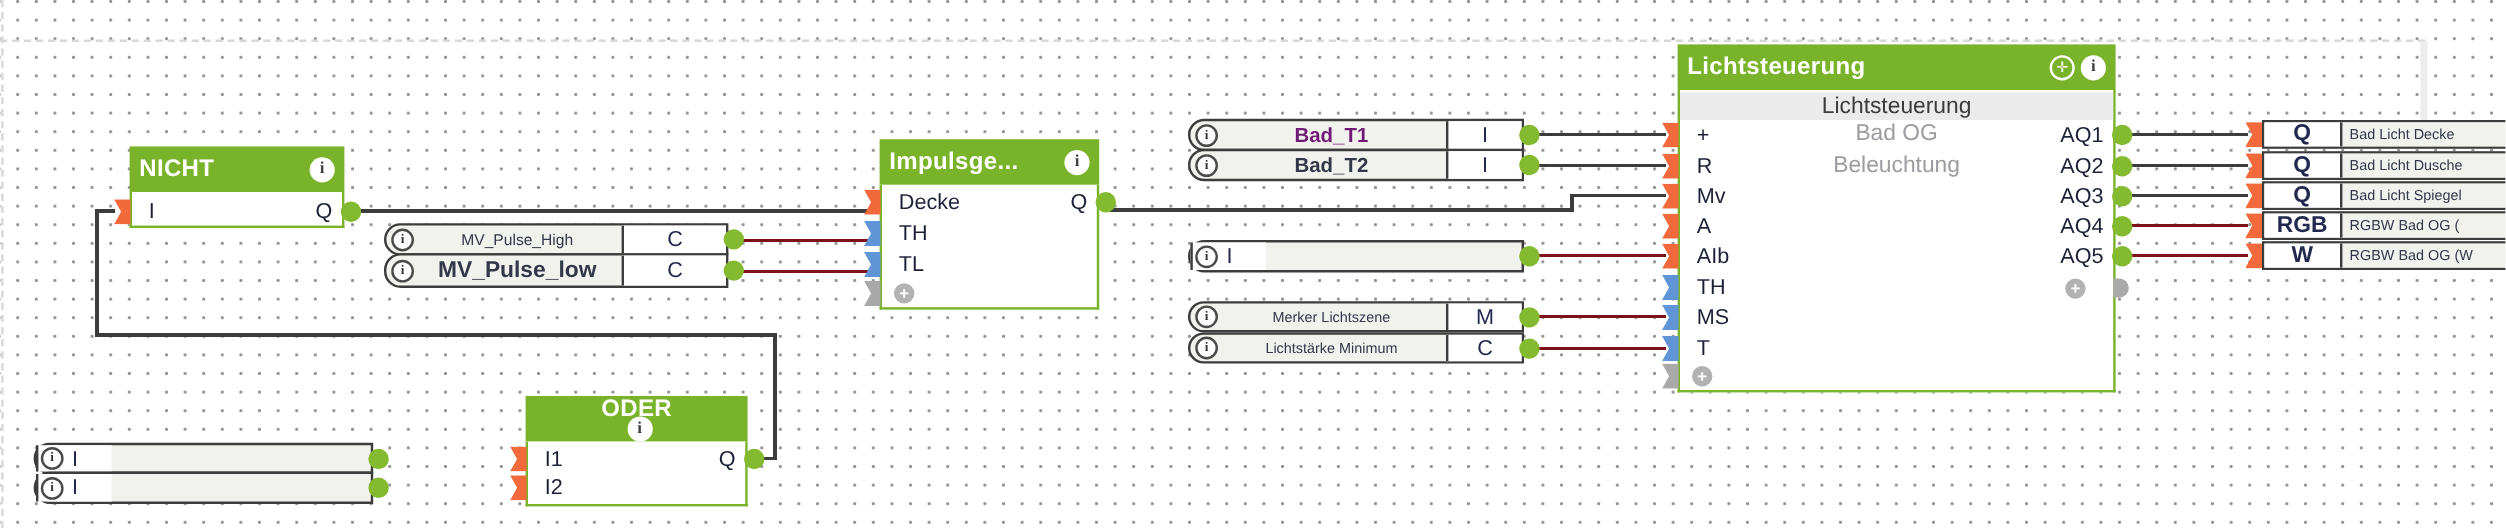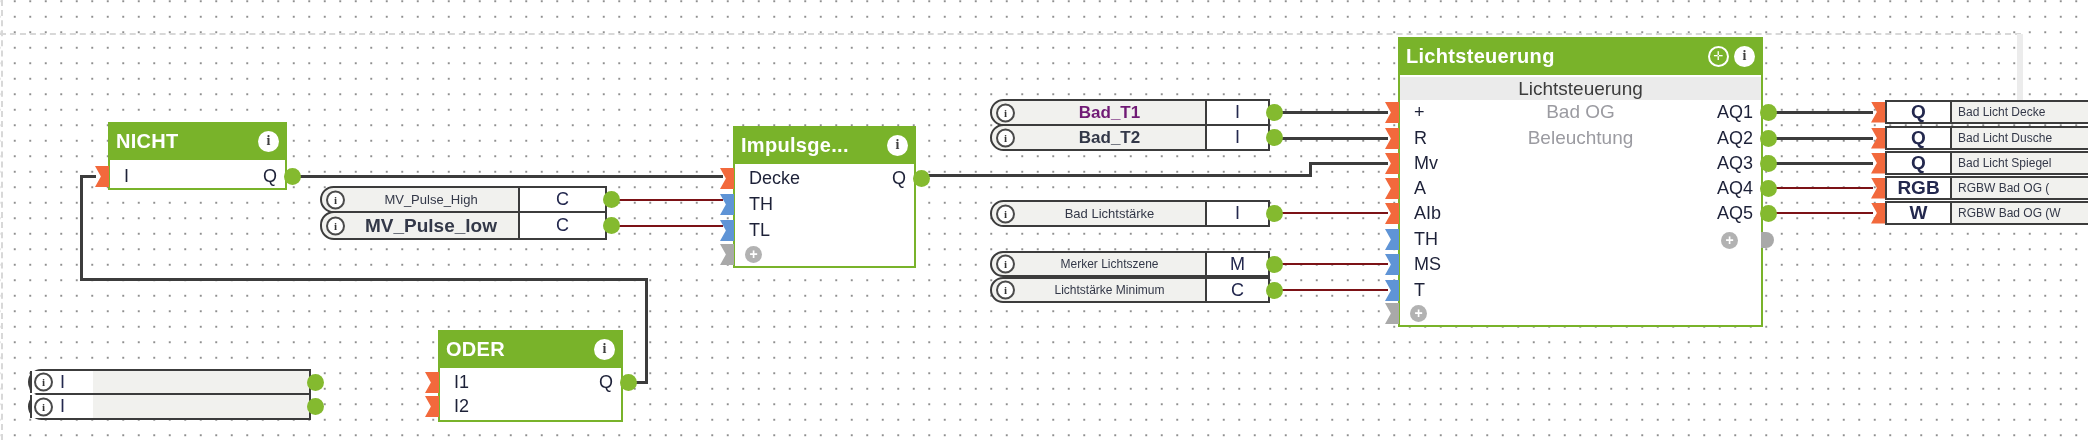--- a/index.html
+++ b/index.html
@@ -77,39 +77,39 @@
       <div class="blk-header" style="height: 38px; background: rgb(121, 179, 42);">
         <div class="blk-title">NICHT</div>
         <div class="hicon icon-info">i</div>
       </div>
       <div class="blk-body" style="top: 38px; height: 30px; border-right: 2px solid rgb(121, 179, 42); border-bottom: 2px solid rgb(121, 179, 42); border-left: 2px solid rgb(121, 179, 42); border-image: initial; border-top: none;"></div>
       <div class="conn" style="left: -13px; top: 44px; background: rgb(242, 105, 60);"></div>
       <div class="port-label" style="left: 16px; top: 43px; color: rgb(29, 33, 56);">I</div>
       <div class="dot" style="left: 176px; top: 45.5px; background: rgb(132, 186, 47);"></div>
       <div class="port-label right" style="right: 10px; top: 43px; color: rgb(29, 33, 56);">Q</div>
     </div>
-    <div class="block" style="left: 733px; top: 126px; width: 183px; height: 133px;">
+    <div class="block" style="left: 733px; top: 116px; width: 183px; height: 133px;">
       <div class="blk-header" style="height: 38px; background: rgb(121, 179, 42);">
         <div class="blk-title">Impulsge...</div>
         <div class="hicon icon-info">i</div>
       </div>
       <div class="blk-body" style="top: 38px; height: 104px; border-right: 2px solid rgb(121, 179, 42); border-bottom: 2px solid rgb(121, 179, 42); border-left: 2px solid rgb(121, 179, 42); border-image: initial; border-top: none;"></div>
       <div class="conn" style="left: -13px; top: 42px; background: rgb(242, 105, 60);"></div>
       <div class="port-label" style="left: 16px; top: 41px; color: rgb(29, 33, 56);">Decke</div>
       <div class="conn" style="left: -13px; top: 68px; background: rgb(95, 148, 214);"></div>
       <div class="port-label" style="left: 16px; top: 67px; color: rgb(29, 33, 56);">TH</div>
       <div class="conn" style="left: -13px; top: 94px; background: rgb(95, 148, 214);"></div>
       <div class="port-label" style="left: 16px; top: 93px; color: rgb(29, 33, 56);">TL</div>
       <div class="conn" style="left: -13px; top: 118px; background: rgb(169, 169, 169);"></div>
       <div class="plus" style="left: 12px; top: 120px;">+</div>
       <div class="dot" style="left: 180px; top: 43.5px; background: rgb(132, 186, 47);"></div>
       <div class="port-label right" style="right: 10px; top: 41px; color: rgb(29, 33, 56);">Q</div>
     </div>
     <div class="block" style="left: 438px; top: 330px; width: 185px; height: 92px;">
-      <div class="blk-header" style="height: 38px; background: rgb(121, 179, 42);">
+      <div class="blk-header" style="height: 38px; background: rgb(121, 179, 42); flex-direction: column;">
         <div class="blk-title">ODER</div>
         <div class="hicon icon-info">i</div>
       </div>
       <div class="blk-body" style="top: 38px; height: 54px; border-right: 2px solid rgb(121, 179, 42); border-bottom: 2px solid rgb(121, 179, 42); border-left: 2px solid rgb(121, 179, 42); border-image: initial; border-top: none;"></div>
       <div class="conn" style="left: -13px; top: 42px; background: rgb(242, 105, 60);"></div>
       <div class="port-label" style="left: 16px; top: 41px; color: rgb(29, 33, 56);">I1</div>
       <div class="conn" style="left: -13px; top: 66px; background: rgb(242, 105, 60);"></div>
       <div class="port-label" style="left: 16px; top: 65px; color: rgb(29, 33, 56); text-align: center;">I2</div>
       <div class="dot" style="left: 182px; top: 43.5px; background: rgb(132, 186, 47);"></div>
       <div class="port-label right" style="right: 10px; top: 41px; color: rgb(29, 33, 56);">Q</div>
@@ -176,21 +176,20 @@
     </div>
     <div class="dot" style="left: 1266px; top: 104px; background: rgb(132, 186, 47); z-index: 3;"></div>
     <div class="itag" style="left: 990px; top: 124px; width: 280px; height: 27px; background: rgb(241, 241, 238); border: 2px solid rgb(60, 60, 60);">
       <div class="itag-icon">i</div>
       <div class="itag-name" style="font-size: 17px; color: rgb(51, 56, 72); font-weight: bold;">Bad_T2</div>
       <div class="itag-type" style="width: 63px; border-left: 2px solid rgb(60, 60, 60); color: rgb(35, 40, 78);">I</div>
     </div>
     <div class="dot" style="left: 1266px; top: 129px; background: rgb(132, 186, 47); z-index: 3;"></div>
     <div class="itag" style="left: 990px; top: 200px; width: 280px; height: 27px; background: rgb(241, 241, 238); border: 2px solid rgb(60, 60, 60);">
       <div class="itag-icon">i</div>
-      <div class="itag-name" style="font-size: 13px; color: rgb(51, 56, 72);">Bad Lichtstärke</div>
       <div class="itag-type" style="width: 63px; border-left: 2px solid rgb(60, 60, 60); color: rgb(35, 40, 78);">I</div>
     </div>
     <div class="dot" style="left: 1266px; top: 205px; background: rgb(132, 186, 47); z-index: 3;"></div>
     <div class="itag" style="left: 990px; top: 251px; width: 280px; height: 26px; background: rgb(241, 241, 238); border: 2px solid rgb(60, 60, 60);">
       <div class="itag-icon">i</div>
       <div class="itag-name" style="font-size: 12px; color: rgb(51, 56, 72);">Merker Lichtszene</div>
       <div class="itag-type" style="width: 63px; border-left: 2px solid rgb(60, 60, 60); color: rgb(35, 40, 78);">M</div>
     </div>
     <div class="dot" style="left: 1266px; top: 255.5px; background: rgb(132, 186, 47); z-index: 3;"></div>
     <div class="itag" style="left: 990px; top: 277px; width: 280px; height: 26px; background: rgb(241, 241, 238); border: 2px solid rgb(60, 60, 60);">

